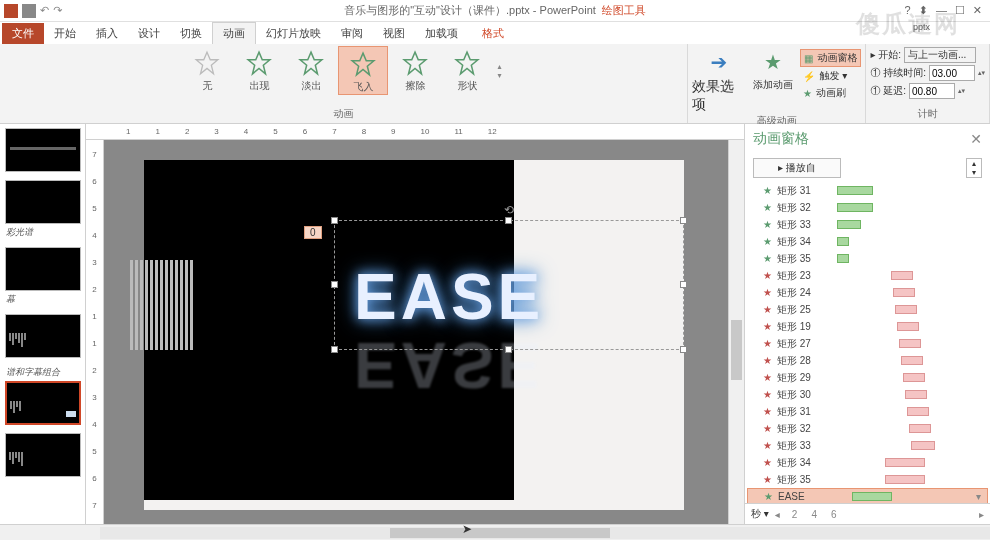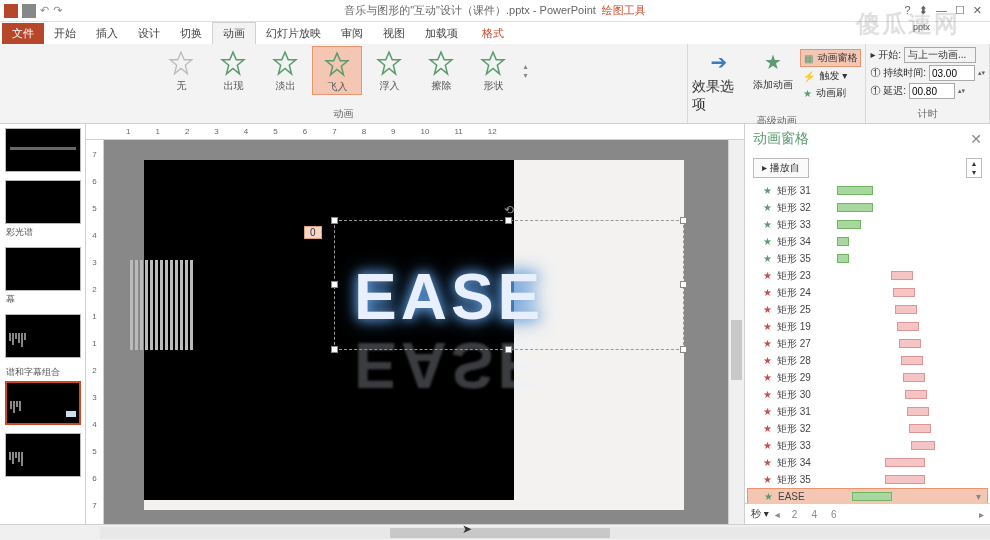--- a/index.html
+++ b/index.html
@@ -44,21 +44,21 @@
 .timing-group .timing-row { display: flex; align-items: center; gap: 3px; font-size: 10px; padding: 1px 0; }
 .timing-row input { width: 46px; height: 16px; border: 1px solid #aaa; font-size: 10px; padding: 0 2px; }
 .timing-row .spin { display: inline-flex; flex-direction: column; line-height: 6px; font-size: 7px; color: #666; }
 
 
 .main { display: flex; height: calc(540px - 22px - 22px - 80px - 16px); }
 .slide-thumbs { width: 86px; background: #fff; border-right: 1px solid #d0d0d0; overflow: hidden; padding: 2px; }
 .thumb-wrap { margin-bottom: 8px; }
 .thumb { width: 76px; height: 44px; background: #000; border: 1px solid #bbb; margin: 2px auto; position: relative; }
 .thumb.selected { border: 2px solid #d04727; }
-.thumb-caption { font-size: 9px; color: #555; text-align: left; padding-left: 4px; }
+.thumb-caption { font-size: 9px; color: #555; text-align: left; padding-left: 4px; font-style: italic; }
 .thumb .bars { position:absolute; left:3px; bottom:10px; display:flex; gap:1px; }
 .thumb .bars span { width:2px; background:#888; }
 
 
 .editor { flex: 1; position: relative; background: #f5f5f5; overflow: hidden; }
 .ruler-h { height: 16px; background: #fff; border-bottom: 1px solid #d0d0d0; font-size: 8px; color: #666; display: flex; align-items: center; padding-left: 40px; gap: 25px; }
 .ruler-v { position: absolute; left: 0; top: 16px; bottom: 0; width: 18px; background: #fff; border-right: 1px solid #d0d0d0; display:flex; flex-direction:column; align-items:center; font-size:8px; color:#666; gap:18px; padding-top:10px; }
 .canvas-area { position: absolute; left: 18px; right: 16px; top: 16px; bottom: 0; background: #888; }
 .slide { position: absolute; left: 40px; top: 20px; width: 540px; height: 350px; background: #f3f2f1; }
 .slide-black { position: absolute; left: 0; top: 0; width: 370px; height: 340px; background: #000; }
@@ -73,21 +73,21 @@
 .num-tag { position:absolute; left:160px; top:66px; background:#f6d6c6; border:1px solid #e0a080; padding:0 5px; font-size:10px; }
 
 .editor .vscroll { position:absolute; right:0; top:16px; bottom:0; width:16px; background:#f0f0f0; border-left:1px solid #d0d0d0; }
 .vscroll .thumbbar { position:absolute; left:2px; right:2px; top:180px; height:60px; background:#c8c8c8; }
 
 
 .anim-pane { width: 246px; border-left: 1px solid #d0d0d0; background: #fff; display: flex; flex-direction: column; }
 .anim-pane .hdr { padding: 6px 8px; color: #5b9b6f; font-size: 14px; display:flex; justify-content:space-between; align-items:center; }
 .anim-pane .hdr .x { color:#888; cursor:pointer; }
 .anim-pane .play-row { padding: 4px 8px; display:flex; gap:6px; align-items:center; }
-.anim-pane .play-btn { border:1px solid #bbb; padding:2px 8px; background:#fafafa; cursor:pointer; font-size:10px; }
+.anim-pane .play-btn { border:1px solid #bbb; padding:2px 24px; background:#fafafa; cursor:pointer; font-size:10px; }
 .anim-pane .updn { display:flex; flex-direction:column; border:1px solid #bbb; width:16px; font-size:8px; line-height:9px; text-align:center; margin-left:auto; }
 .anim-list { flex:1; overflow:hidden; padding: 0 2px; }
 .anim-item { display:flex; align-items:center; height:17px; font-size:10px; padding-left: 16px; gap:4px; cursor:pointer; }
 .anim-item.sel { background:#f4c7b5; border:1px solid #e89572; }
 .ai-star { font-size:10px; width:10px; }
 .ai-star.g { color:#5b9b6f; }
 .ai-star.r { color:#c0504d; }
 .ai-name { width:56px; color:#444; }
 .ai-bar { height:9px; }
 .ai-bar.gbar { background:#a8d89f; border:1px solid #6fb562; }
@@ -168,28 +168,20 @@
           </div>
           <span class="lbl">淡出</span>
         </div>
       <div class="anim-btn active">
           <div class="star">
             <svg viewBox="0 0 24 24">
               <polygon points="12,2 15,9 22,9 16,14 18,22 12,17 6,22 8,14 2,9 9,9" fill="none" stroke="#5b9b6f" stroke-width="1.4"></polygon>
             </svg>
           </div>
           <span class="lbl">飞入</span>
-        </div>
-      <div class="anim-btn">
-          <div class="star">
-            <svg viewBox="0 0 24 24">
-              <polygon points="12,2 15,9 22,9 16,14 18,22 12,17 6,22 8,14 2,9 9,9" fill="none" stroke="#5b9b6f" stroke-width="1.4"></polygon>
-            </svg>
-          </div>
-          <span class="lbl">浮入</span>
         </div>
       <div class="anim-btn">
           <div class="star">
             <svg viewBox="0 0 24 24">
               <polygon points="12,2 15,9 22,9 16,14 18,22 12,17 6,22 8,14 2,9 9,9" fill="none" stroke="#5b9b6f" stroke-width="1.4"></polygon>
             </svg>
           </div>
           <span class="lbl">擦除</span>
         </div>
       <div class="anim-btn">

